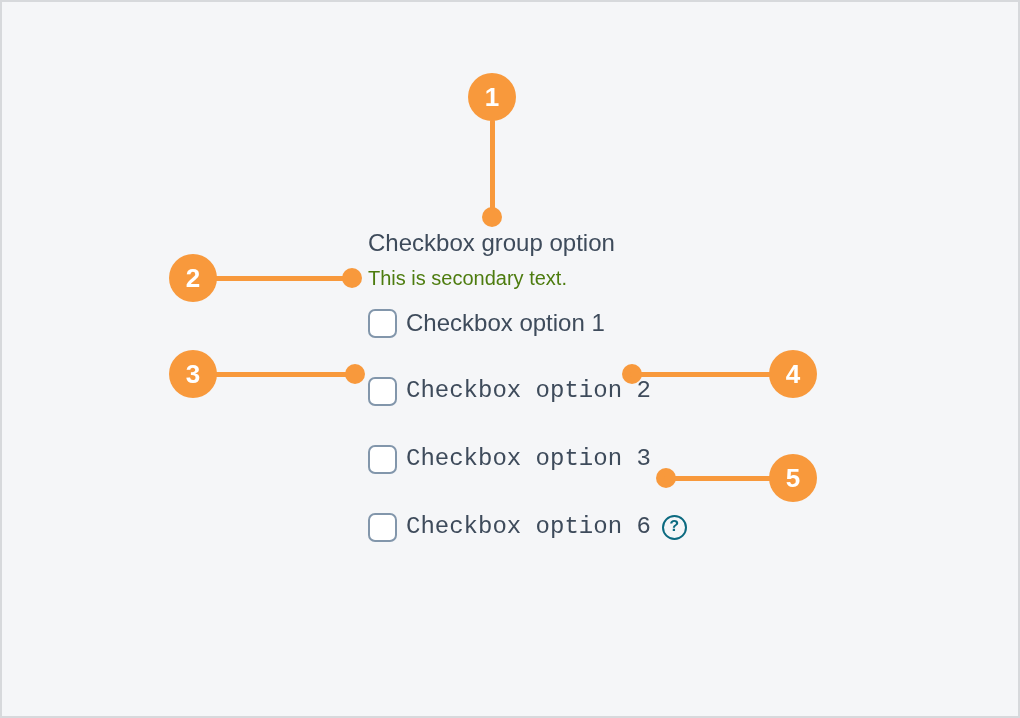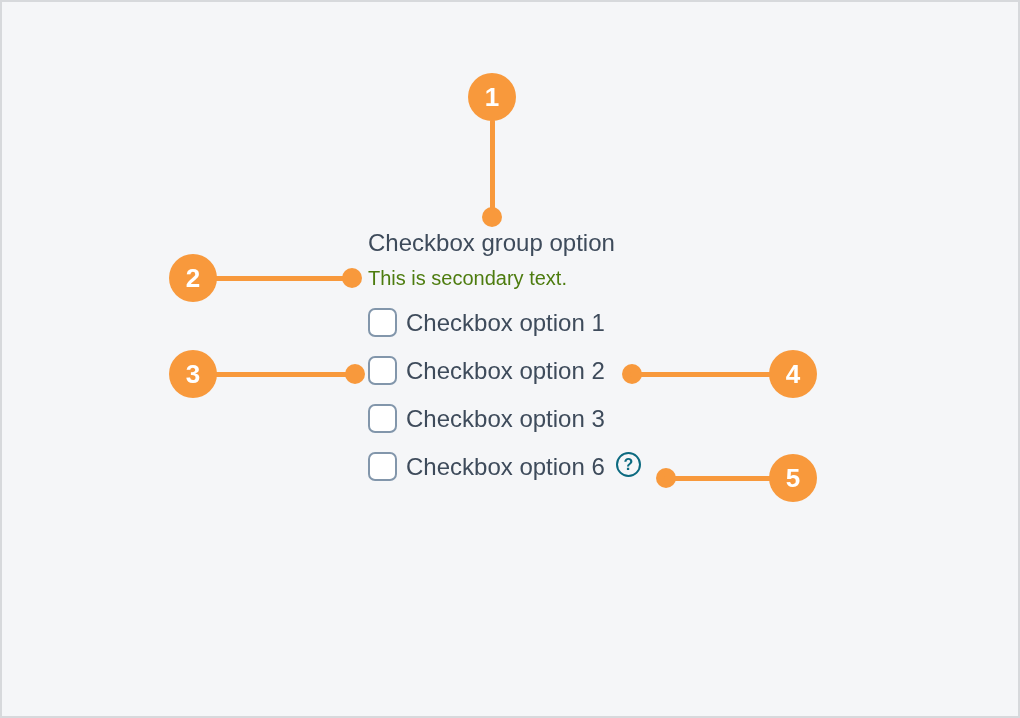--- a/index.html
+++ b/index.html
@@ -27,26 +27,27 @@
     color: #3e4b5b;
   }
   .cg-secondary {
     margin-top: 9px;
     font-size: 20px;
     line-height: 24px;
     color: #4d7c0f;
   }
   .cg-row {
     display: flex;
+    align-items: center;
     height: 30px;
     gap: 9px;
     cursor: pointer;
   }
   .cg-row.first { margin-top: 18px; }
-  .cg-row + .cg-row { margin-top: 18px; }
+  .cg-row + .cg-row { margin-top: 38px; font-family: Liberation Mono, monospace; }
   .cg-box {
     width: 29px;
     height: 29px;
     flex: 0 0 29px;
     background: #ffffff;
     border: 2px solid #8296ab;
     border-radius: 7px;
   }
   .cg-opt-label {
     font-size: 24px;

